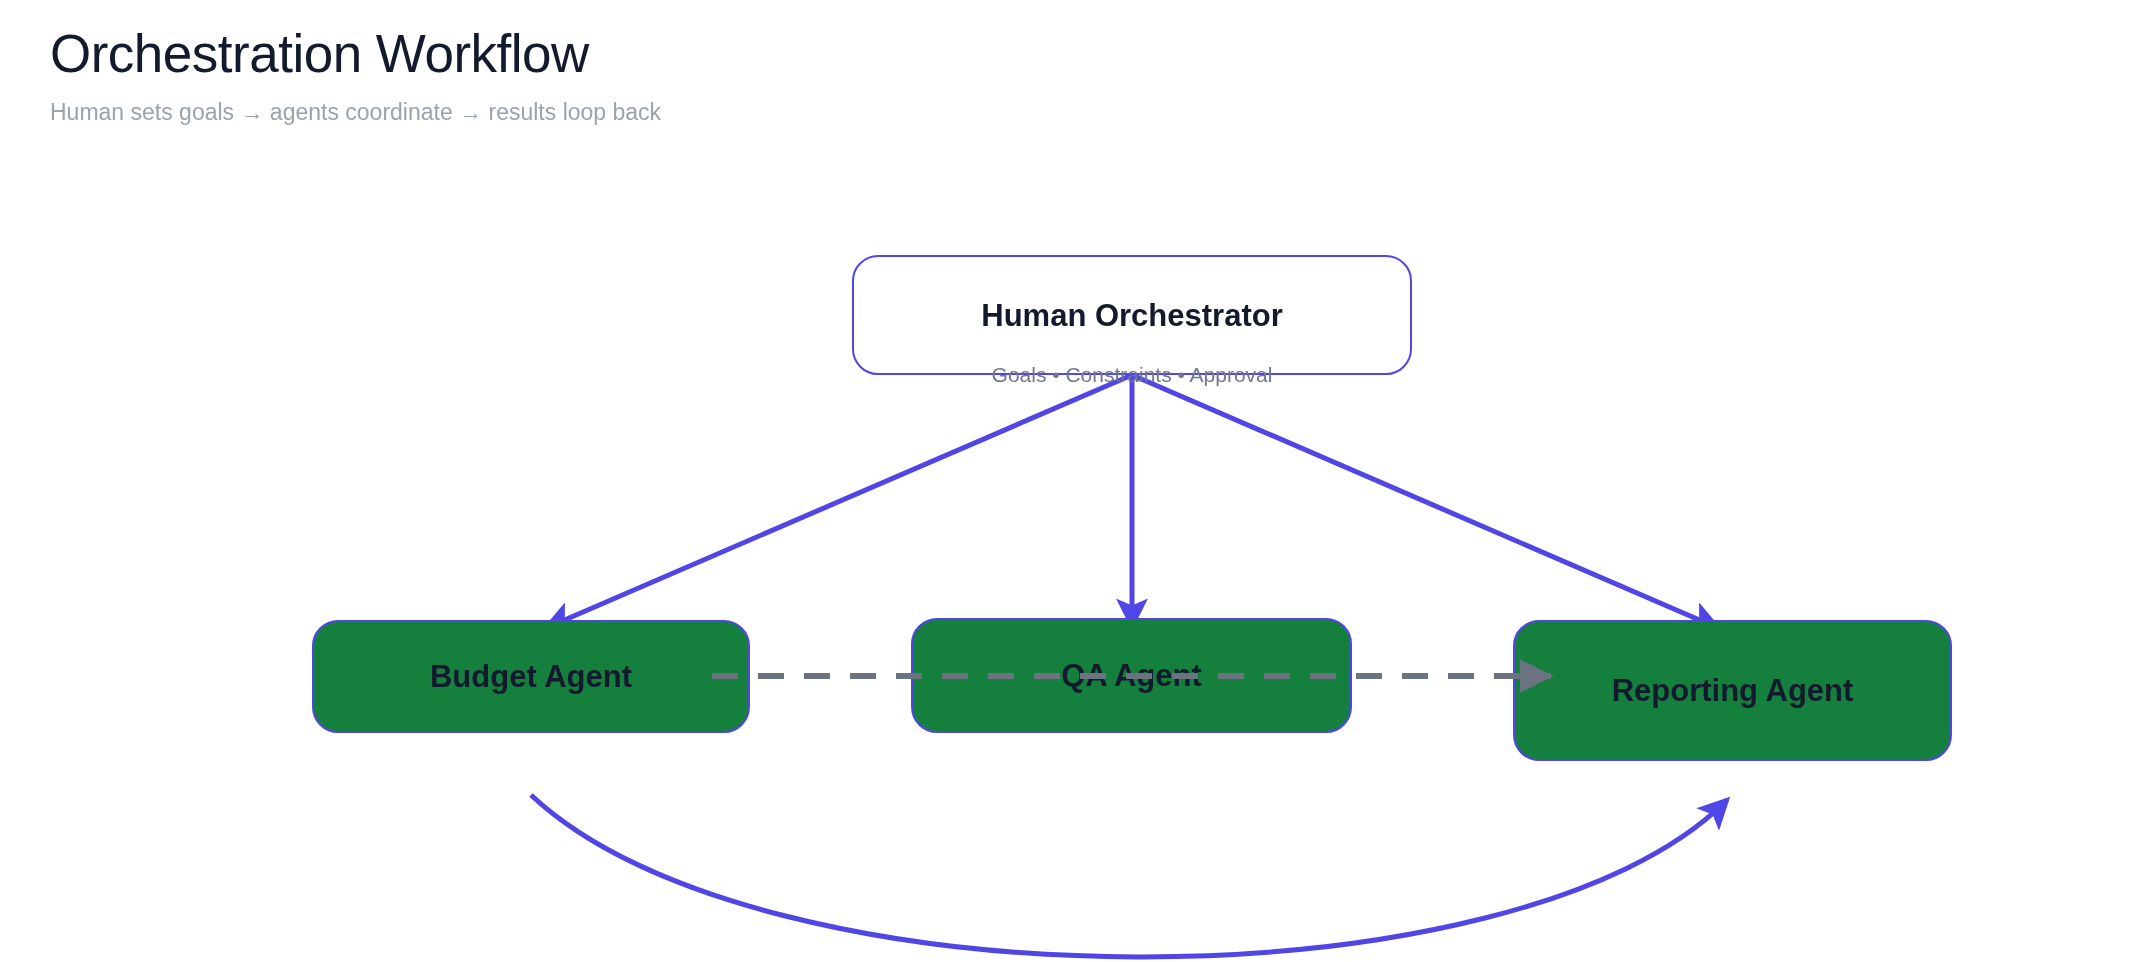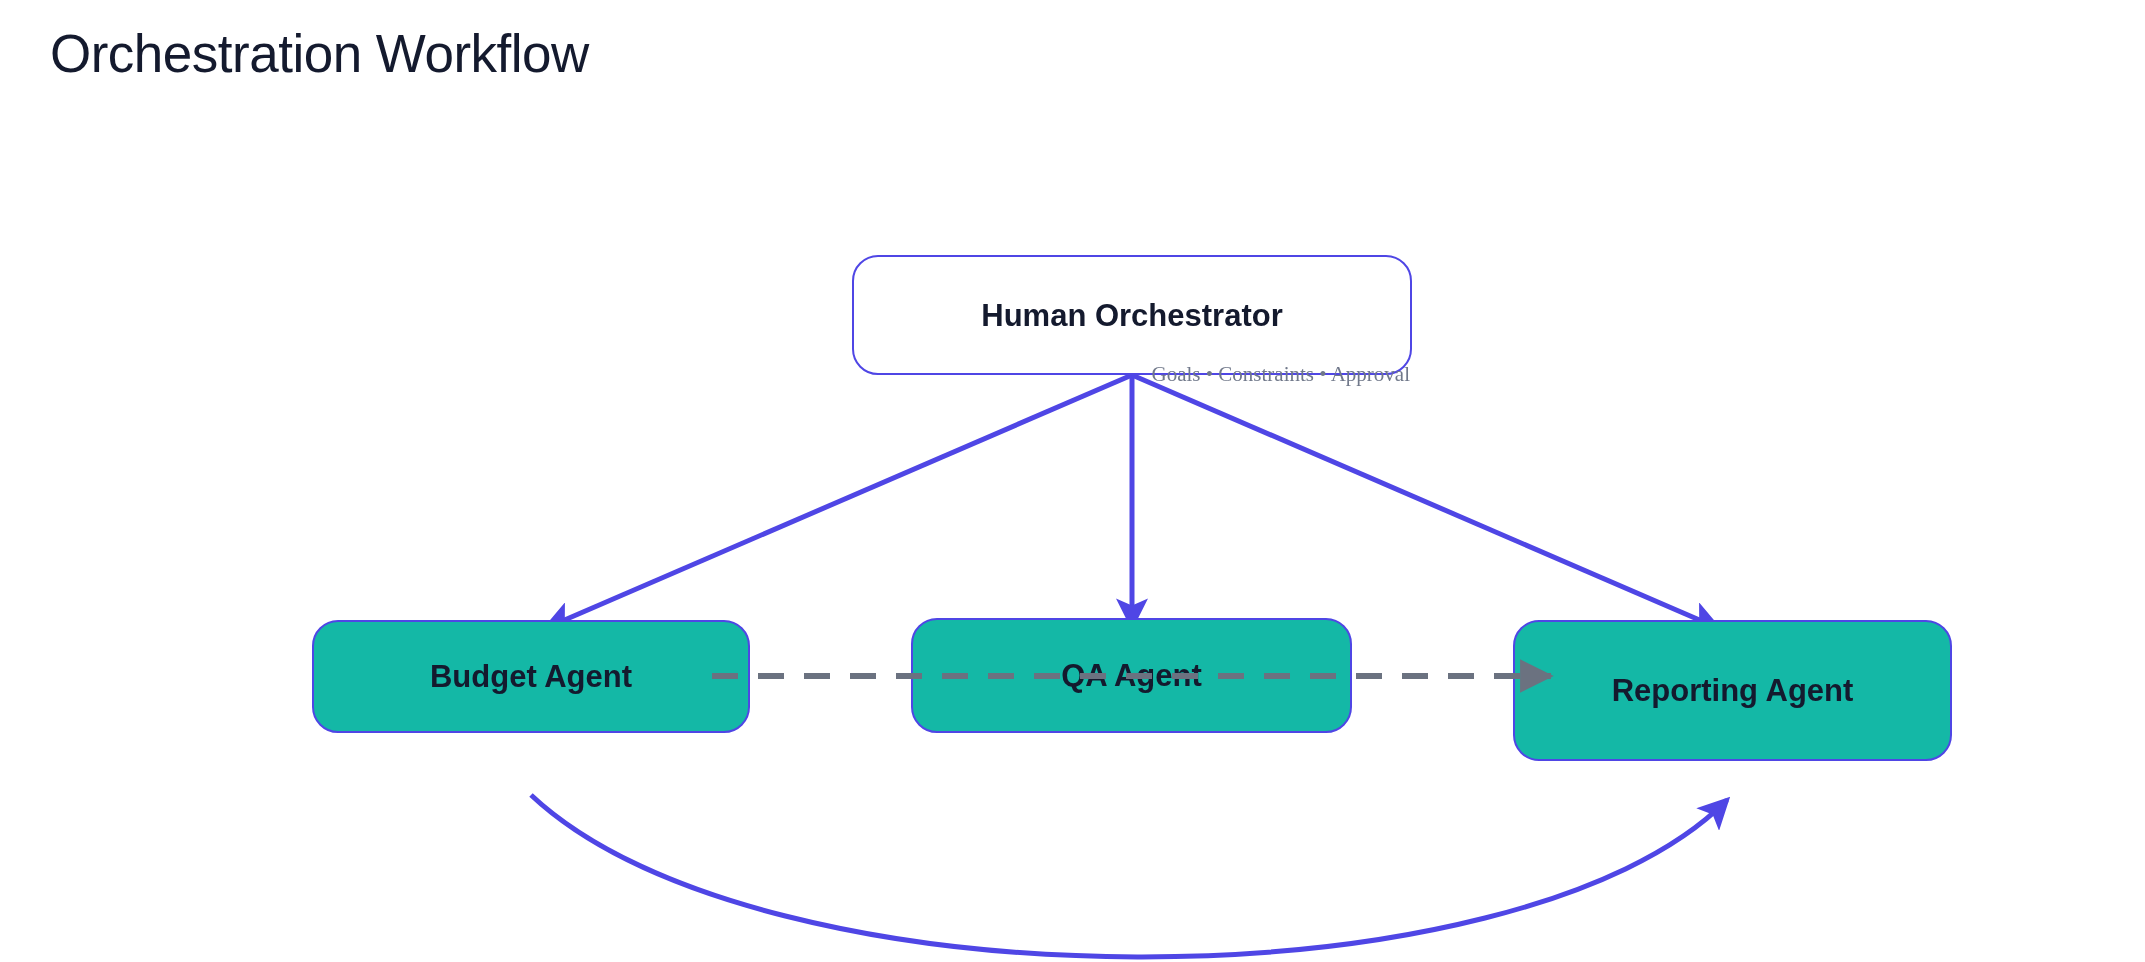--- a/index.html
+++ b/index.html
@@ -66,59 +66,59 @@
   .node {
     position: absolute;
     z-index: 2;
     box-sizing: border-box;
     border: 2.5px solid #4f46e5;
     border-radius: 26px;
     display: flex;
     flex-direction: column;
     align-items: center;
     justify-content: center;
-    text-align: right;
+    text-align: center;
   }
   .node-root {
     background: #ffffff;
   }
   .node-agent {
-    background: #14b8a6;
+    background: #15803d;
   }
   .node-title {
     font-size: 31px;
     font-weight: 700;
     color: #141a2e;
     line-height: 1;
     white-space: nowrap;
   }
   .node-sub {
     position: absolute;
     left: 0;
     right: 0;
     bottom: -12px;
     font-size: 21px;
     font-weight: 400;
     color: #70788a;
     line-height: 1;
     white-space: nowrap;
-    font-family: Liberation Serif, serif;
   }
 
   
   #node-orchestrator { left: 852px;  top: 255px; width: 560px; height: 120px; }
   #node-budget       { left: 312px;  top: 620px; width: 438px; height: 113px; }
   #node-qa           { left: 911px;  top: 618px; width: 441px; height: 115px; }
   #node-reporting    { left: 1513px; top: 620px; width: 439px; height: 141px; }
 </style>
 </head>
 <body>
 
 <div class="header">
   <h1 class="page-title">Orchestration Workflow</h1>
+  <p class="page-subtitle">Human sets goals → agents coordinate → results loop back</p>
 </div>
 
 <div class="canvas">
 
   <svg class="edge-layer under" viewBox="0 0 2145 962">
     <defs>
       <marker id="arrow-purple" viewBox="0 0 10 10" refX="8.6" refY="5" markerWidth="6.4" markerHeight="6.4" orient="auto-start-reverse">
         <path d="M 0 0 L 10 5 L 0 10 L 2.2 5 z" fill="#4f46e5"></path>
       </marker>
       <marker id="arrow-gray" viewBox="0 0 10 10" refX="9.2" refY="5" markerWidth="5.6" markerHeight="5.6" orient="auto-start-reverse">

